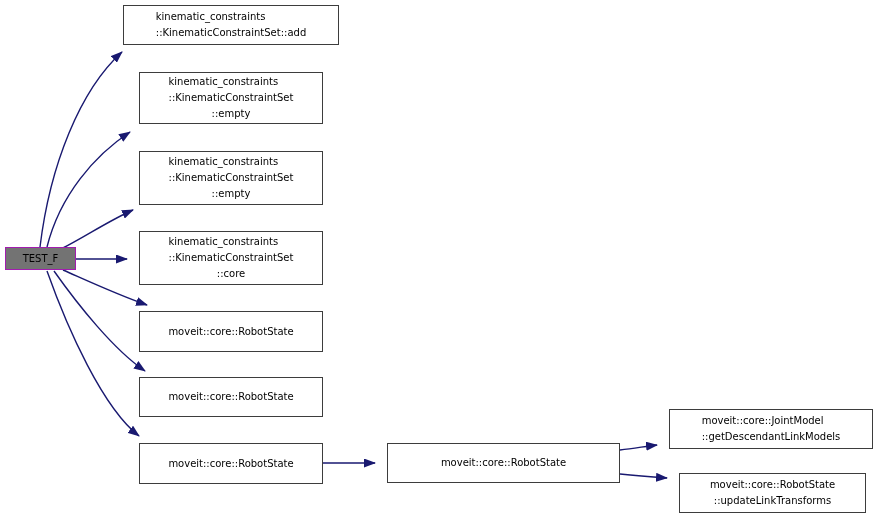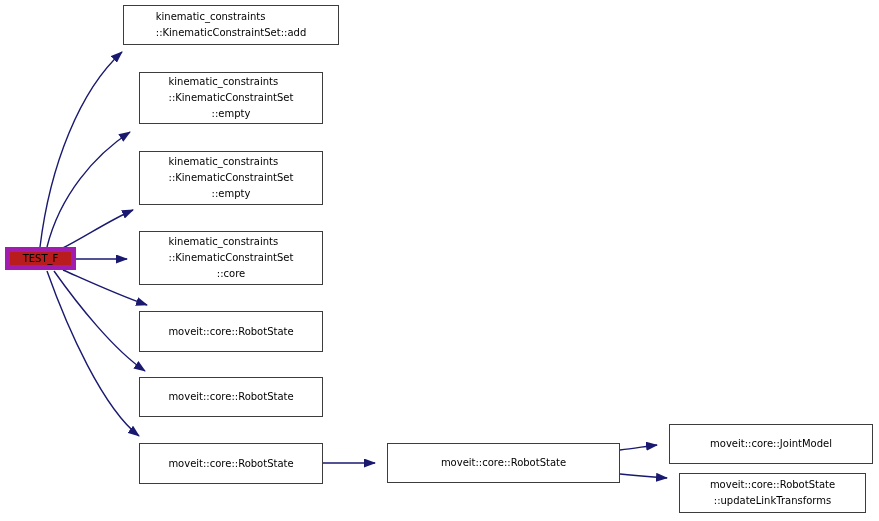--- a/index.html
+++ b/index.html
@@ -26,22 +26,22 @@
     justify-content: center;
     font-size: 10px;
     line-height: 16px;
     color: #000000;
     cursor: pointer;
   }
   .node .lbl { width: max-content; }
   .node .ln { text-align: left; white-space: nowrap; }
   .node .ln.last { text-align: center; }
   .node.highlight {
-    background: #b91c1c;
-    border: 5px solid #a21caf;
+    background: #737373;
+    border: 1px solid #a21caf;
     cursor: default;
   }
   .node.highlight .ln { text-align: center; }
 </style>
 </head>
 <body>
 
 <div id="canvas">
 
   <svg id="edges" width="879" height="521" viewBox="0 0 879 521" xmlns="http://www.w3.org/2000/svg">
@@ -118,23 +118,24 @@
       <div class="ln">moveit::core::RobotState</div>
     </div>
   </div>
 
   <div class="node" style="left:387px; top:443px; width:233px; height:40px;">
     <div class="lbl">
       <div class="ln">moveit::core::RobotState</div>
     </div>
   </div>
 
-  <div class="node" style="left:669px; top:424px; width:204px; height:40px;">
+  <div class="node" style="left:669px; top:409px; width:204px; height:40px;">
     <div class="lbl">
       <div class="ln">moveit::core::JointModel</div>
+      <div class="ln last">::getDescendantLinkModels</div>
     </div>
   </div>
 
   <div class="node" style="left:679px; top:473px; width:187px; height:40px;">
     <div class="lbl">
       <div class="ln">moveit::core::RobotState</div>
       <div class="ln last">::updateLinkTransforms</div>
     </div>
   </div>
 

